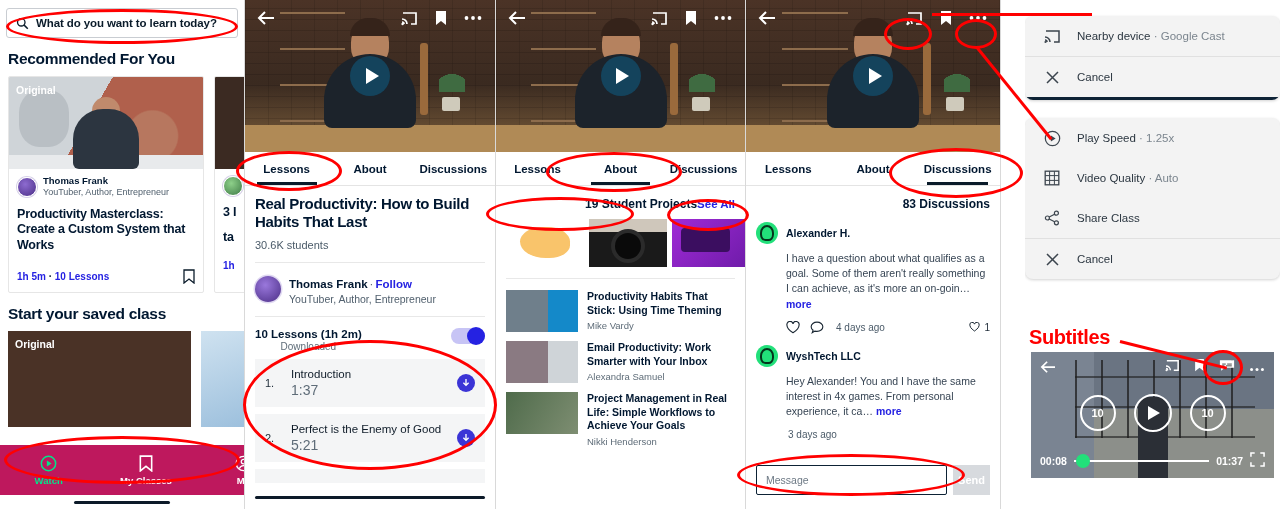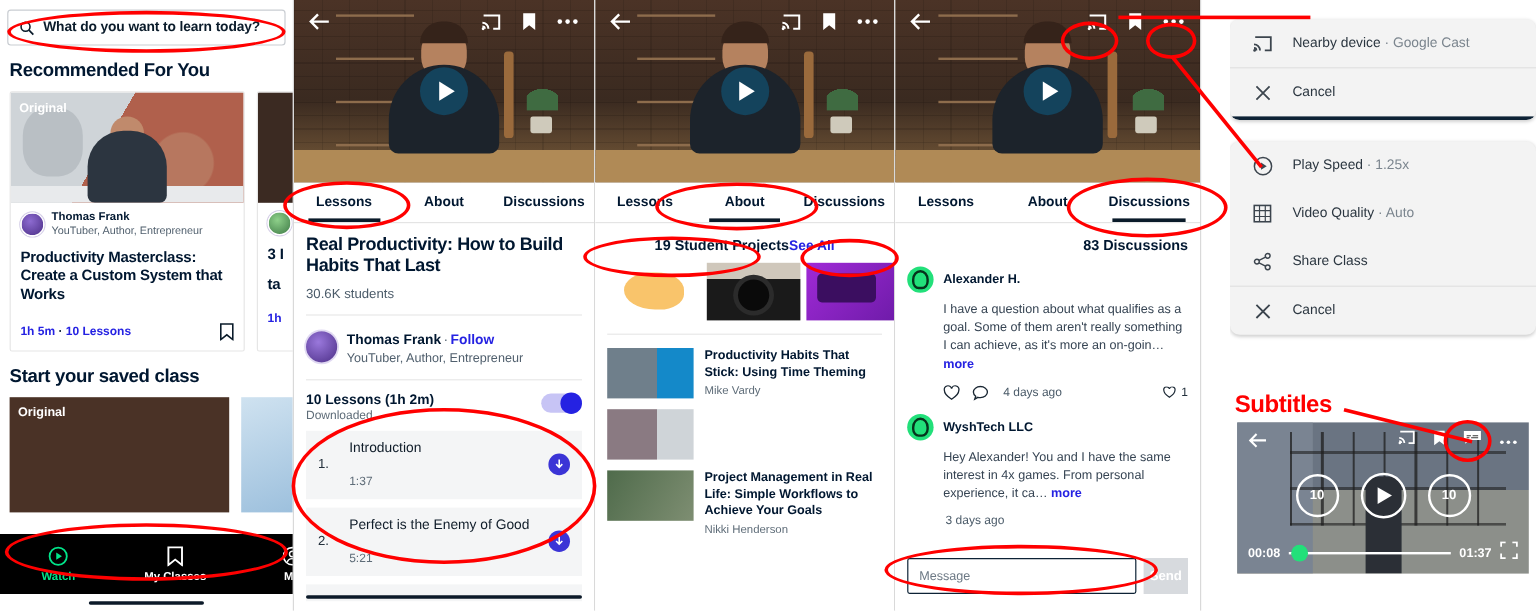--- a/index.html
+++ b/index.html
@@ -52,21 +52,21 @@
   .card-title { font-size: 12.5px; font-weight: 700; color: #001730; line-height: 1.25; margin-top: 9px; letter-spacing: -.2px;}
   .card-meta { display: flex; align-items: center; justify-content: space-between; margin-top: 15px; }
   .card-meta .mtxt { font-size: 10px; font-weight: 700; color: #2522e2; }
   .card-meta .mtxt .dot { color: #001730; }
   .bm { width: 12px; height: 15px; }
   .saved-thumb { position: relative; height: 96px; margin: 0 0 0 8px; width: 196px;
     background: linear-gradient(160deg,#4a3226 0 100%); }
   .saved-row { display: flex; gap: 10px; }
   .saved-thumb2 { width: 46px; height: 96px; background: linear-gradient(160deg,#cfe2f0,#9dc0dd); }
   .bottom-nav {
-    position: absolute; left: 0; bottom: 14px; width: 292px; height: 50px; background: #000000;
+    position: absolute; left: 0; bottom: 14px; width: 292px; height: 50px; background: #be185d;
     display: flex; align-items: center;
   }
   .nav-item { flex: 1; display: flex; flex-direction: column; align-items: center; gap: 3px; }
   .nav-item .lbl { font-size: 9.5px; font-weight: 700; color: #ffffff; }
   .nav-item.active .lbl { color: #00e58a; }
   .home-indicator { position:absolute; left:0; bottom:0; width:244px; height:14px; background:#fff;}
   .home-indicator:after{content:"";position:absolute;left:50%;transform:translateX(-50%);bottom:5px;width:96px;height:3px;background:#0c1a29;border-radius:2px;}
 
   
   .video {
@@ -107,36 +107,36 @@
   .class-title { font-size: 15px; font-weight: 700; color: #001730; line-height: 1.22; margin-top: 9px; letter-spacing: -.3px;}
   .students { font-size: 11px; color: #4b5b69; margin-top: 7px; }
   .hr { height: 1px; background: #e8e8e8; margin: 11px 0; }
   .teacher-row { display: flex; align-items: center; gap: 8px; }
   .avatar-md { width: 26px; height: 26px; border-radius: 50%; flex: 0 0 auto;
     background: radial-gradient(circle at 40% 35%, #9a78dc, #4b2e86); box-shadow: 0 0 0 1.5px #e0d9f2; }
   .tn { font-size: 11.5px; font-weight: 700; color: #001730; }
   .follow { font-size: 11.5px; font-weight: 700; color: #2522e2; }
   .sep-dot { font-size: 11.5px; color: #5a6875; margin: 0 2px; }
   .tr { font-size: 10.5px; color: #51606e; margin-top: 1px; }
-  .lessons-head { display: flex; align-items: flex-start; justify-content: space-between; margin-top: 4px; }
+  .lessons-head { display: flex; align-items: flex-start; justify-content: space-between; margin-top: 4px; text-align: center; }
   .lh-title { font-size: 11.5px; font-weight: 700; color: #001730; }
   .lh-sub { font-size: 10px; color: #5e6c78; margin-top: 1px; }
   .toggle { width: 34px; height: 16px; border-radius: 9px; background: #c7c4f5; position: relative; }
   .toggle:after { content: ""; position: absolute; right: 0; top: -1px; width: 18px; height: 18px;
     border-radius: 50%; background: #2522e2; }
   .lesson { display: flex; align-items: center; gap: 14px; padding: 9px 10px; background: #f4f5f6; margin-top: 7px; }
   .lesson .num { font-size: 11px; color: #23303c; width: 12px; }
   .lesson .mid { flex: 1; }
   .lesson .ltitle { font-size: 11.5px; color: #0f1c29; }
-  .lesson .ltime { font-size: 10px; color: #5e6c78; margin-top: 16px; }
+  .lesson .ltime { font-size: 14px; color: #5e6c78; margin-top: 2px; }
   .dl { width: 18px; height: 18px; border-radius: 50%; background: #3b34d6; display: flex; align-items: center; justify-content: center; }
   .dl svg { display: block; }
 
   
-  .sp-head { display: flex; align-items: baseline; justify-content: center; margin-top: 11px; }
+  .sp-head { display: flex; align-items: baseline; justify-content: flex-end; margin-top: 11px; }
   .sp-title { font-size: 12px; font-weight: 700; color: #001730; }
   .see-all { font-size: 11.5px; font-weight: 700; color: #2522e2; }
   .sp-row { display: flex; gap: 5px; margin-top: 8px; }
   .sp-thumb { width: 78px; height: 48px; flex: 0 0 auto; overflow: hidden; position: relative; }
   .sp1 { background: #fff; }
   .sp1:after{content:"";position:absolute;left:18%;top:16%;width:64%;height:66%;border-radius:50% 50% 44% 56%;background:#f9c46b;}
   .sp2 { background: linear-gradient(180deg,#cfc7bb 0 28%, #1a1a1a 28% 100%); }
   .sp2:after{content:"";position:absolute;left:50%;top:56%;transform:translate(-50%,-50%);width:26px;height:26px;border-radius:50%;background:#0a0a0a;box-shadow:0 0 0 4px #2b2b2b;}
   .sp3 { background: linear-gradient(135deg,#a02ad6,#6d1ba8); }
   .sp3:after{content:"";position:absolute;left:12%;top:18%;width:62%;height:50%;background:#3b0e60;border-radius:4px;}
@@ -464,20 +464,24 @@
 
       <div class="rc">
         <div class="rc-thumb rc1"></div>
         <div>
           <div class="rc-name">Productivity Habits That Stick: Using Time Theming</div>
           <div class="rc-auth">Mike Vardy</div>
         </div>
       </div>
       <div class="rc">
         <div class="rc-thumb rc2"></div>
+        <div>
+          <div class="rc-name">Email Productivity: Work Smarter with Your Inbox</div>
+          <div class="rc-auth">Alexandra Samuel</div>
+        </div>
       </div>
       <div class="rc">
         <div class="rc-thumb rc3"></div>
         <div>
           <div class="rc-name">Project Management in Real Life: Simple Workflows to Achieve Your Goals</div>
           <div class="rc-auth">Nikki Henderson</div>
         </div>
       </div>
     </div>
   </div>

